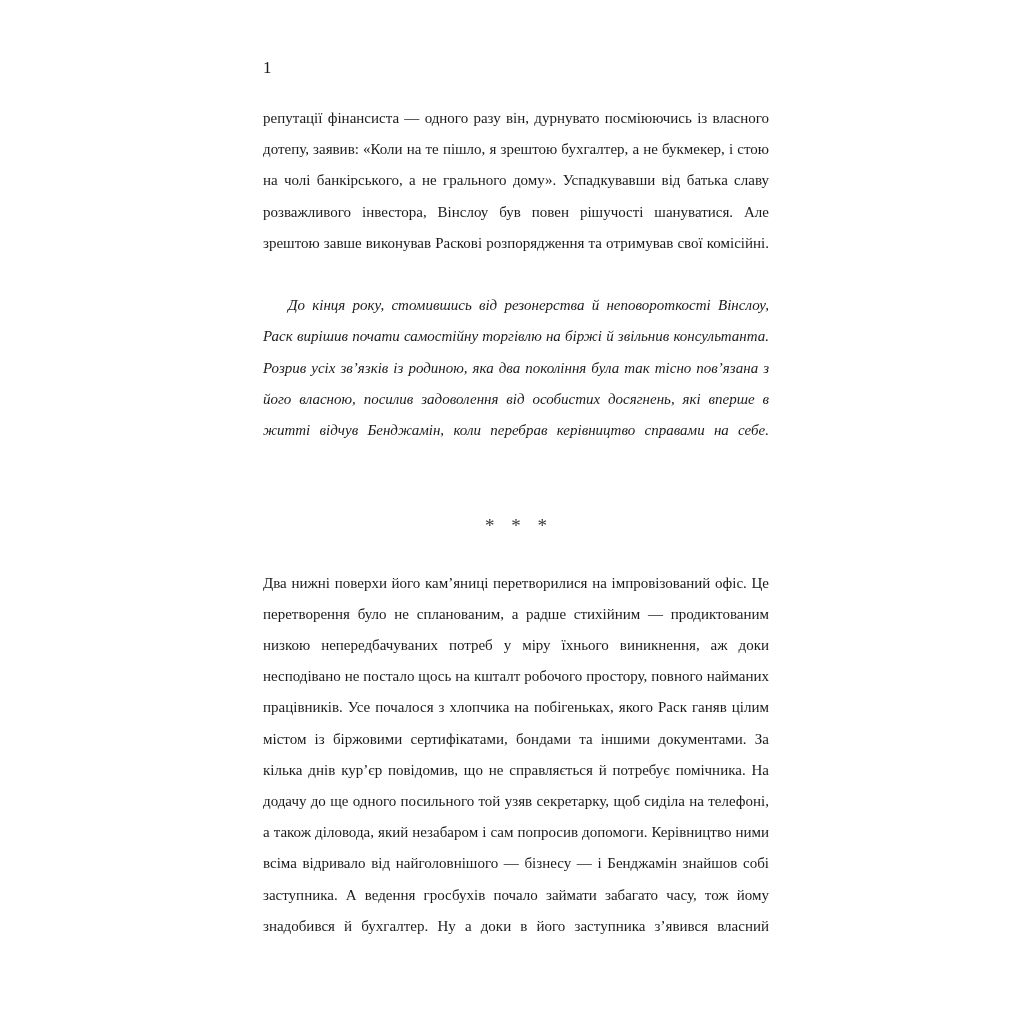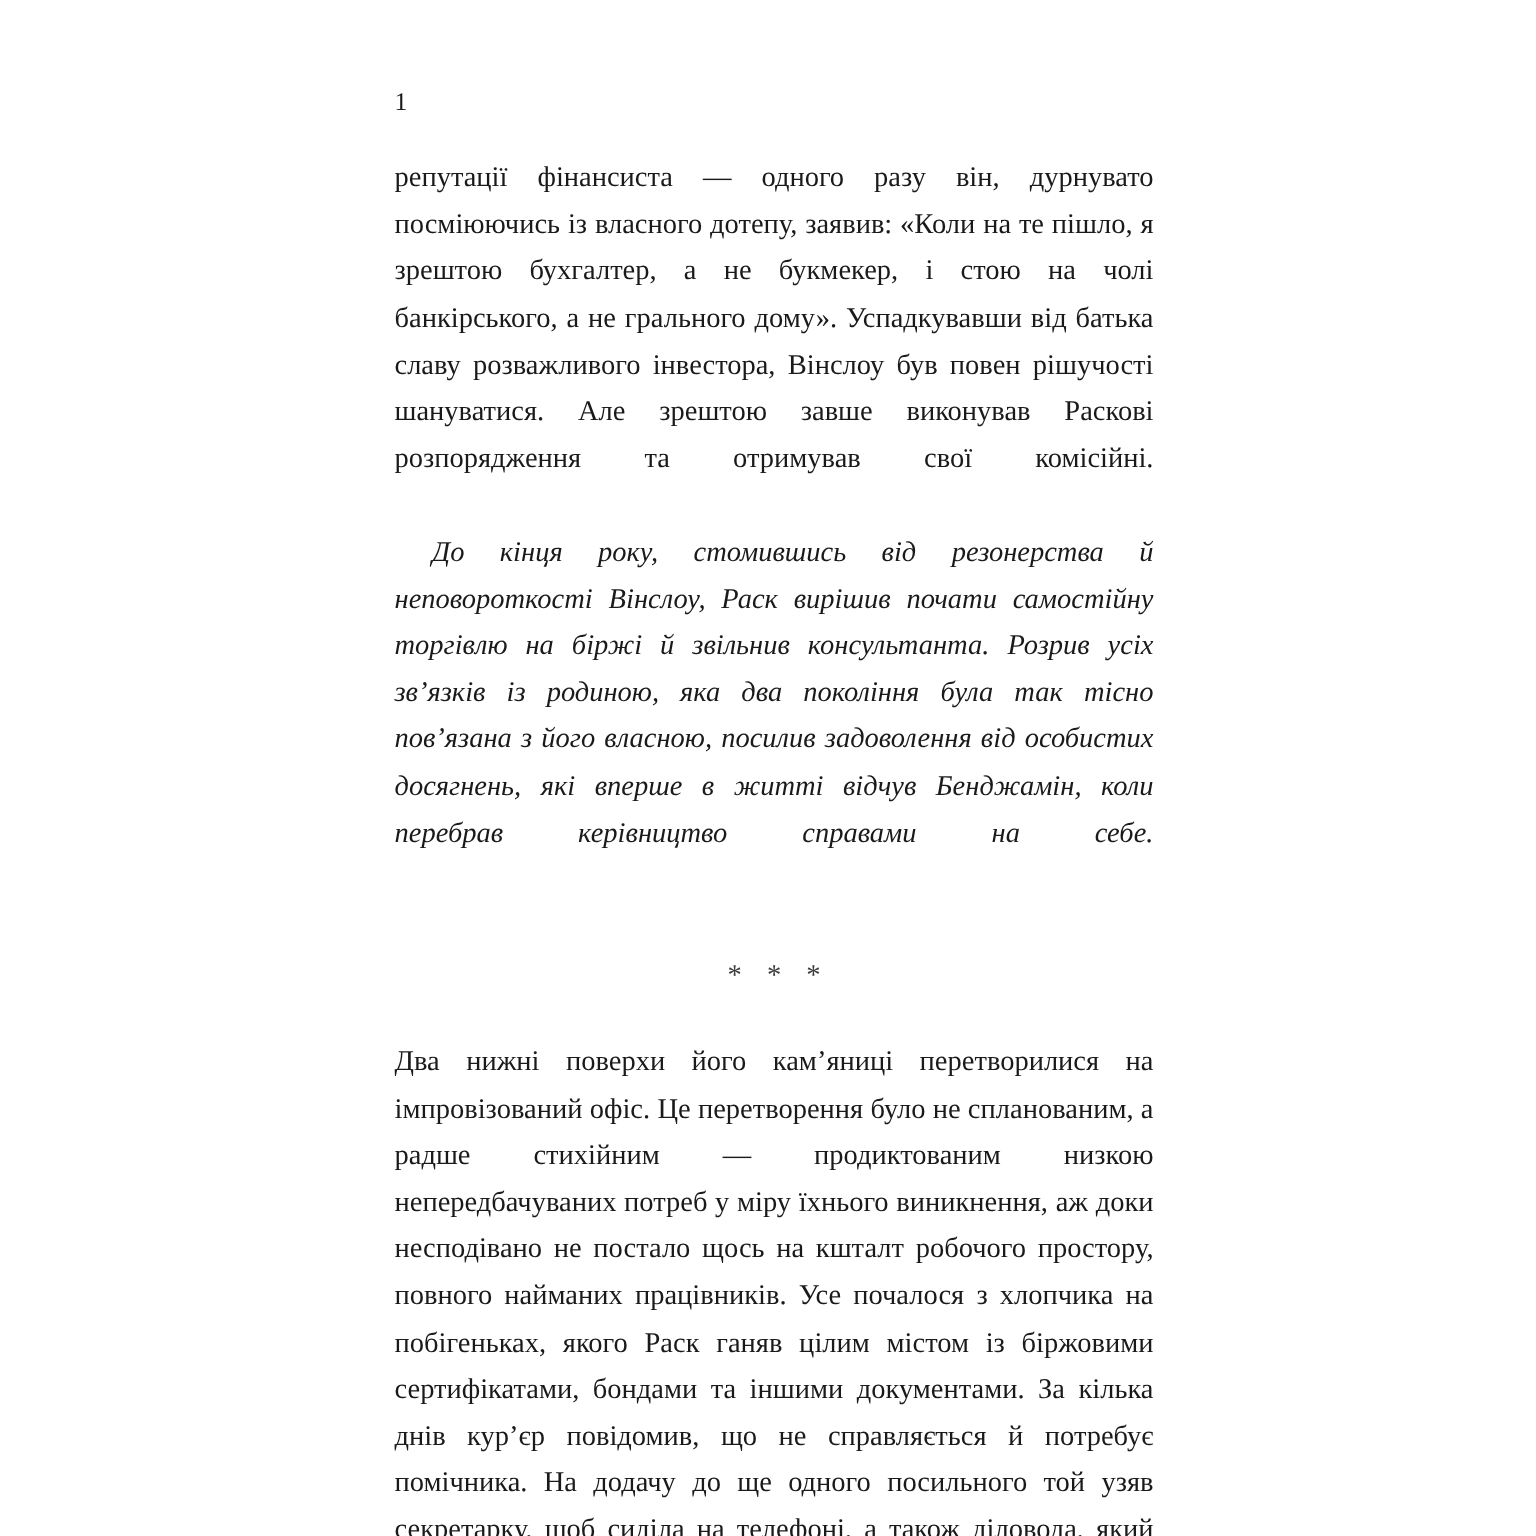--- a/index.html
+++ b/index.html
@@ -39,21 +39,21 @@
   .textblock {
     position: absolute;
     left: 263px;
     top: 103px;
     width: 506px;
   }
 
   p.para {
     margin: 0;
     padding: 0;
-    font-size: 19px;
+    font-size: 15px;
     line-height: 31.2px;
     text-align: justify;
     text-justify: inter-word;
     color: #1a1a1a;
     hyphens: manual;
     -webkit-hyphens: manual;
     word-spacing: 0px;
   }
 
   p.para.indent {

